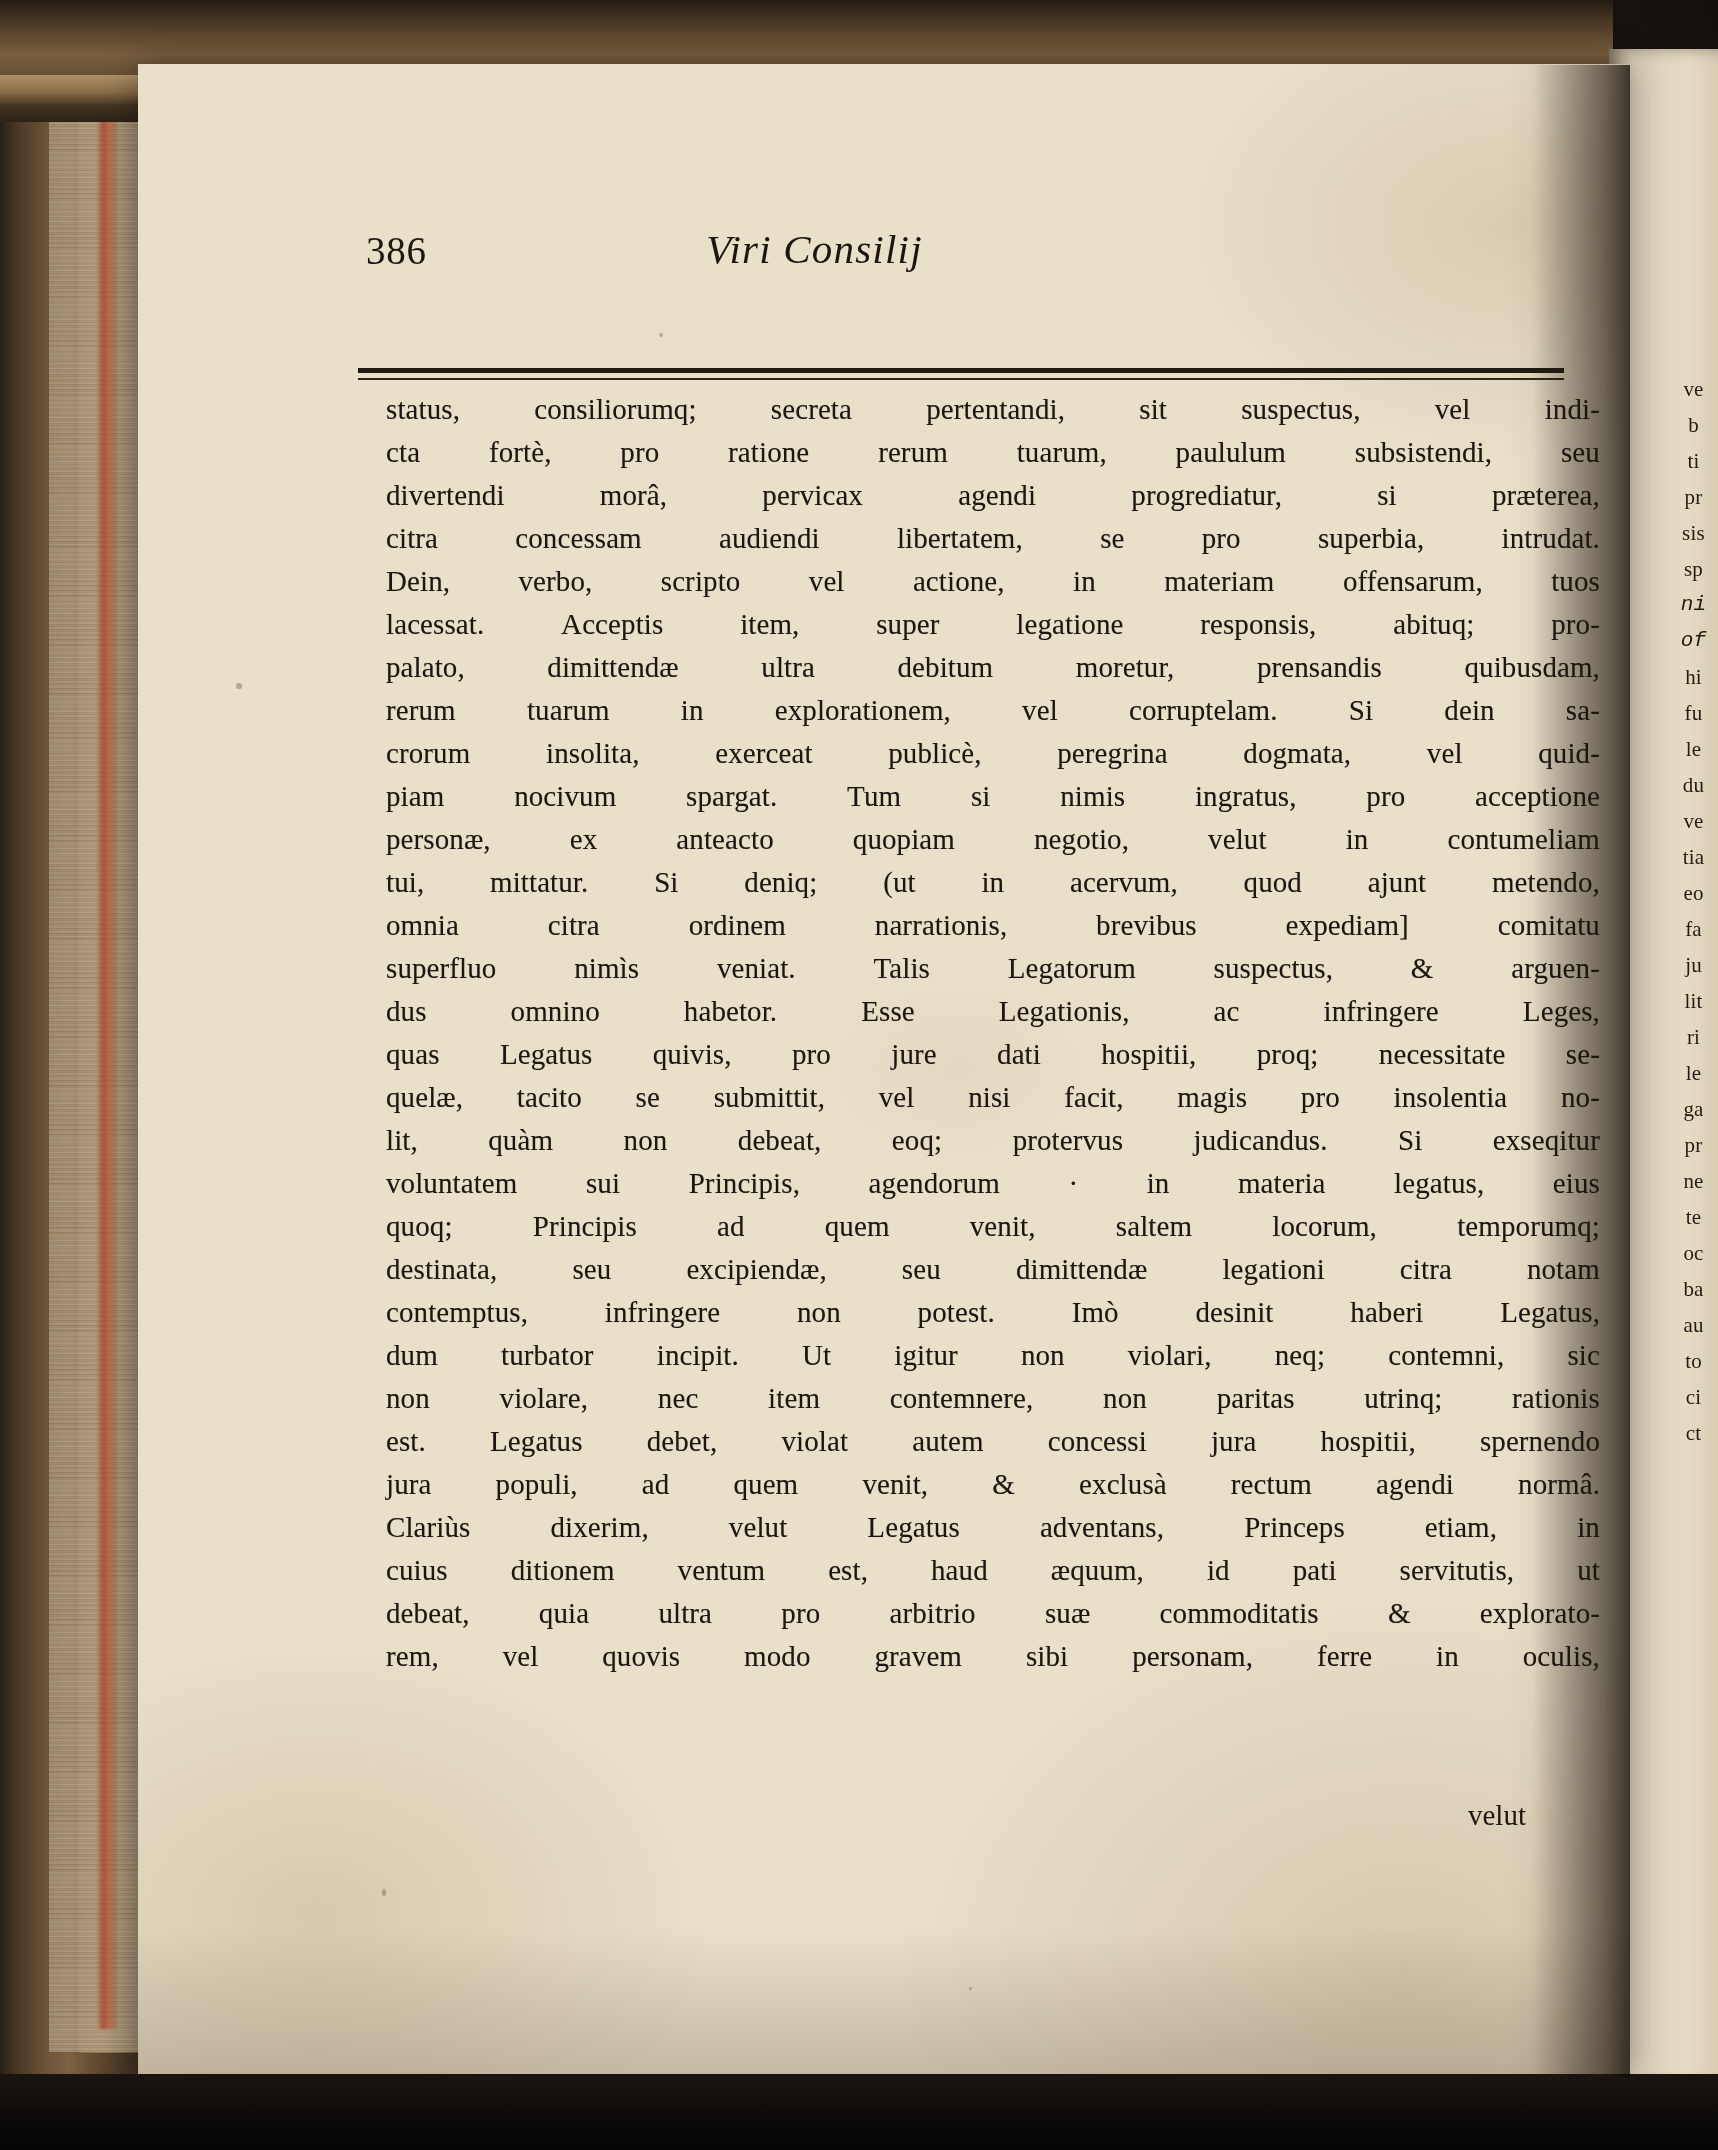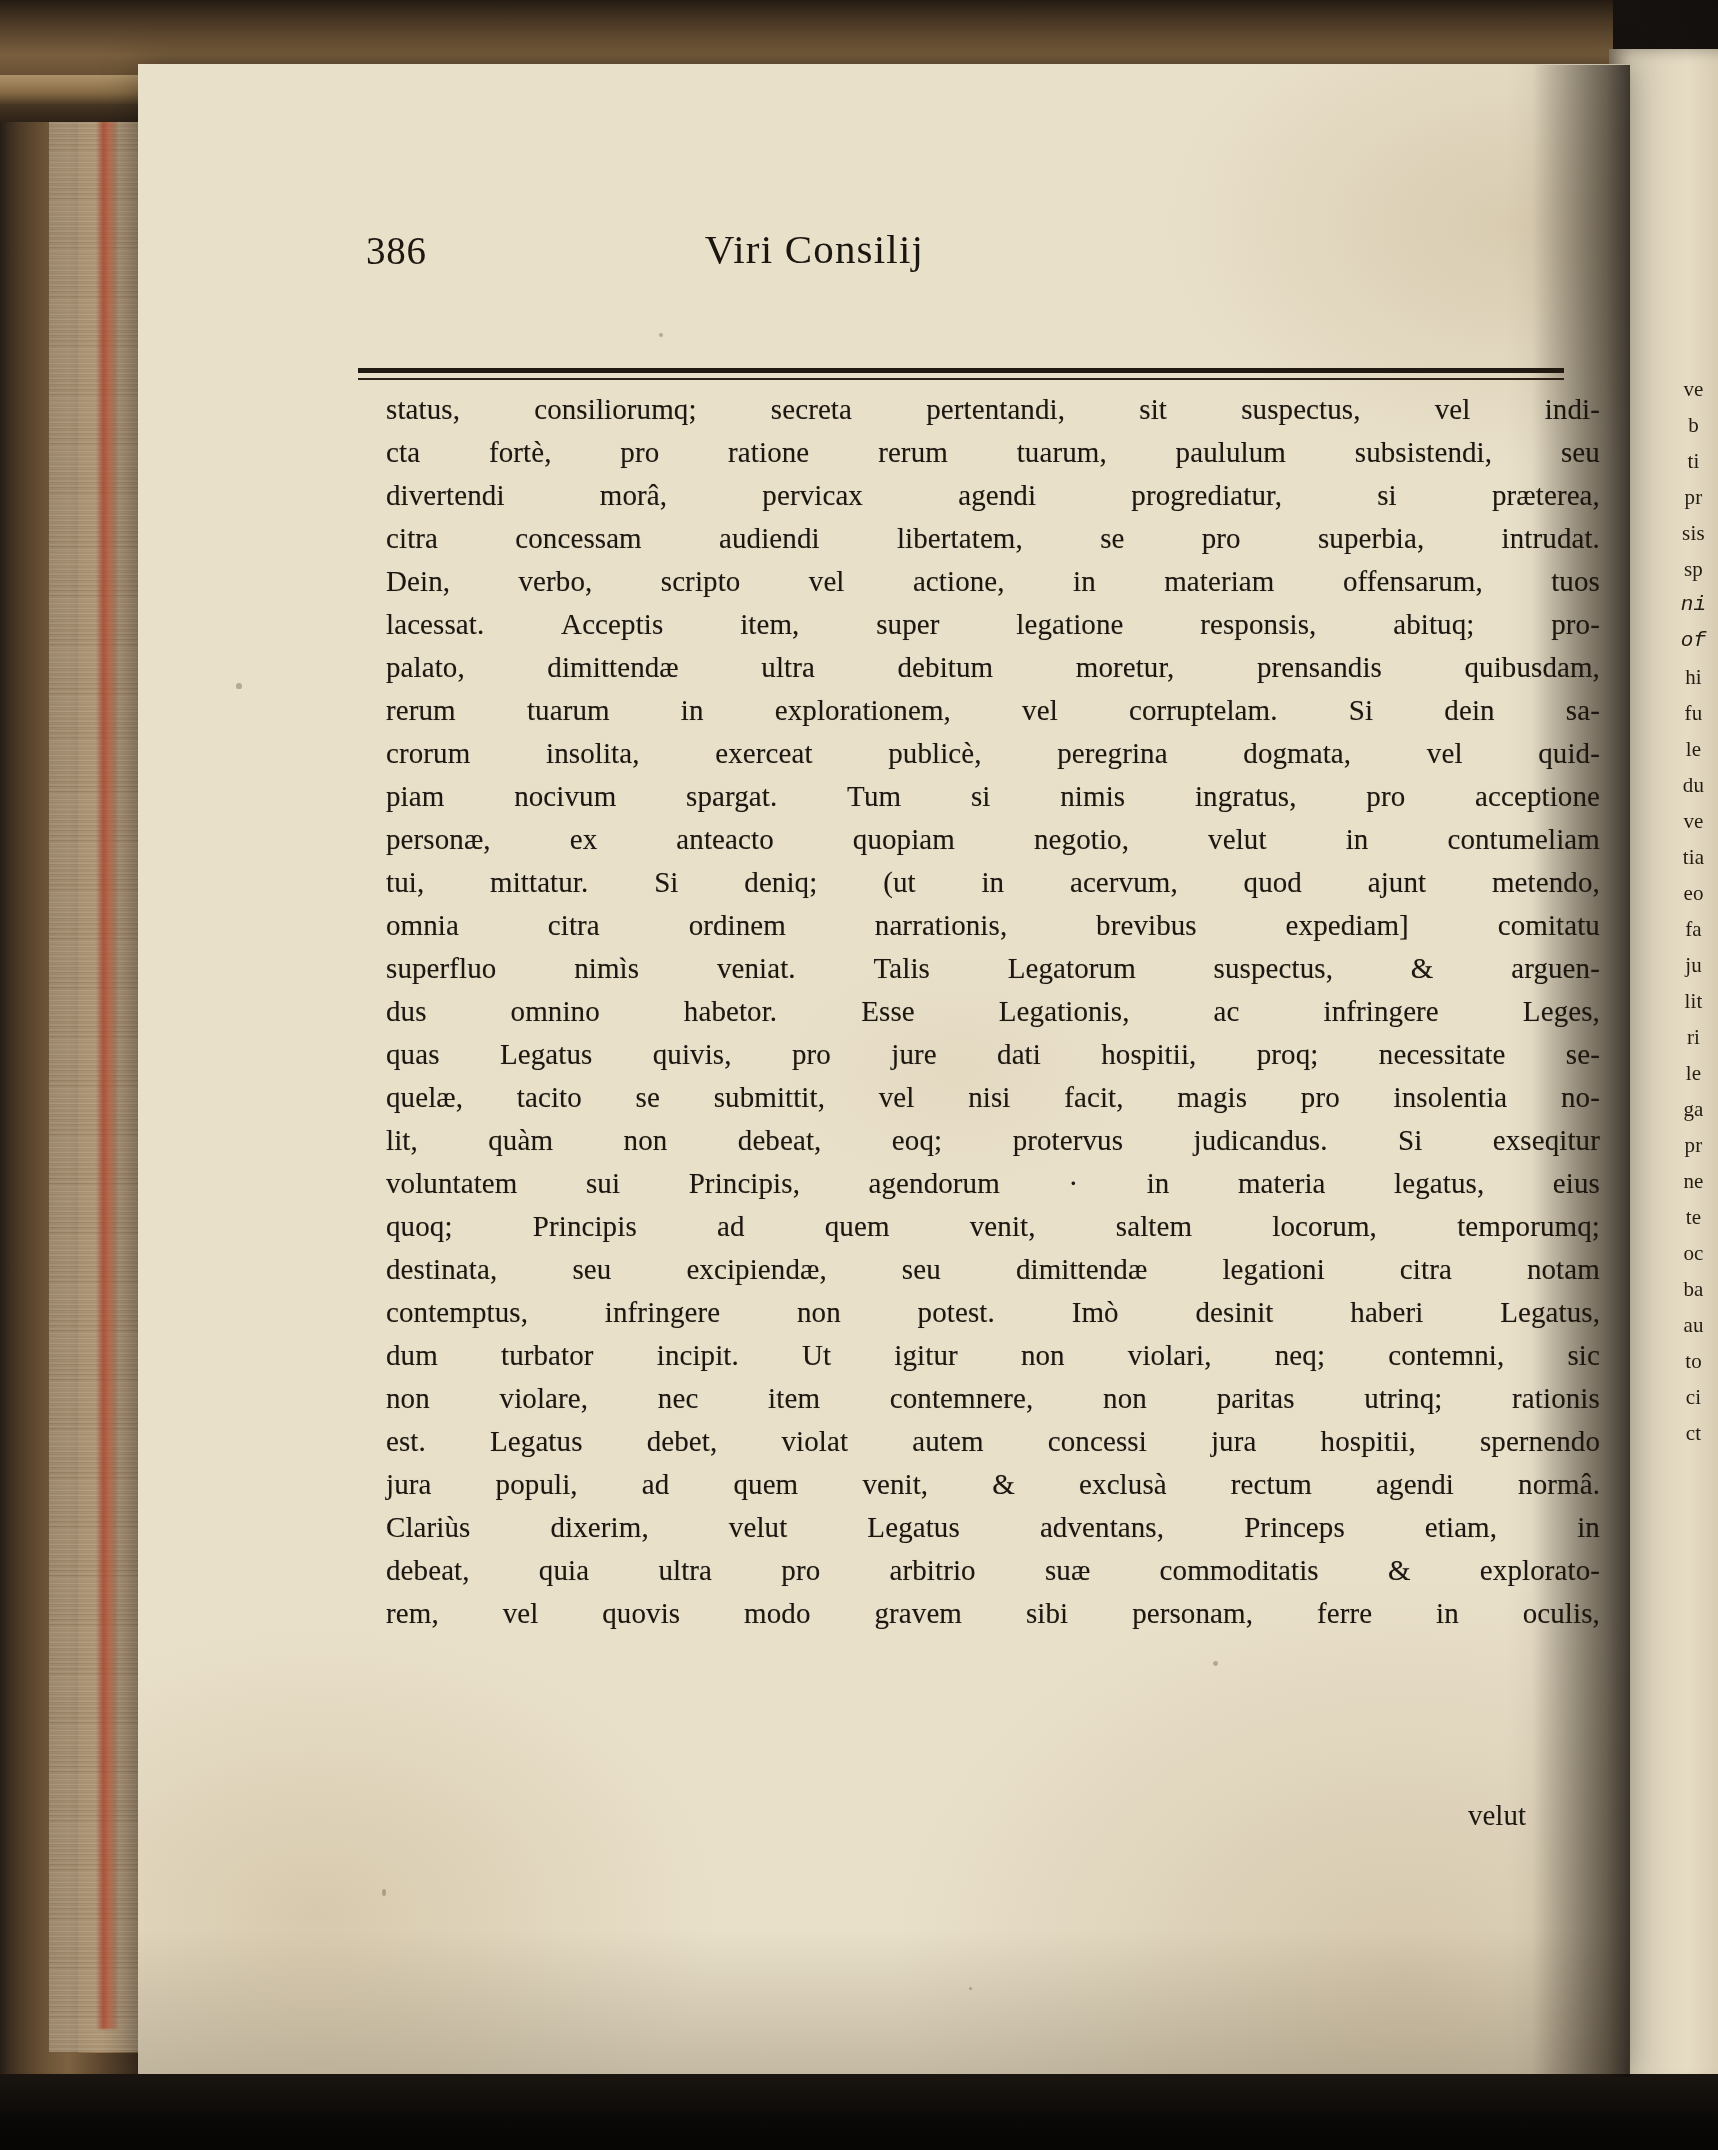--- a/index.html
+++ b/index.html
@@ -152,20 +152,21 @@
     left: 138px; top: 0;
     font-size: 39px;
     color: #1d1710;
     letter-spacing: 0.8px;
   }
   .running-title {
     position: absolute;
     left: 0; top: -3.3px;
     width: 1173px;
     text-align: center;
+    font-style: italic;
     font-size: 41px;
     color: #1b1610;
     letter-spacing: 1.2px;
   }
   .rule {
     position: absolute;
     left: 358px; top: 368px;
     width: 1206px; height: 4.9px;
     background: #211a12;
   }
@@ -539,20 +540,32 @@
       </div>
       <div class="ln just">
         <span>Clariùs</span>
         <span>dixerim,</span>
         <span>velut</span>
         <span>Legatus</span>
         <span>adventans,</span>
         <span>Princeps</span>
         <span>etiam,</span>
         <span>in</span>
+      </div>
+      <div class="ln just">
+        <span>cuius</span>
+        <span>ditionem</span>
+        <span>ventum</span>
+        <span>est,</span>
+        <span>haud</span>
+        <span>æquum,</span>
+        <span>id</span>
+        <span>pati</span>
+        <span>servitutis,</span>
+        <span>ut</span>
       </div>
       <div class="ln just">
         <span>debeat,</span>
         <span>quia</span>
         <span>ultra</span>
         <span>pro</span>
         <span>arbitrio</span>
         <span>suæ</span>
         <span>commoditatis</span>
         <span>&amp;</span>

